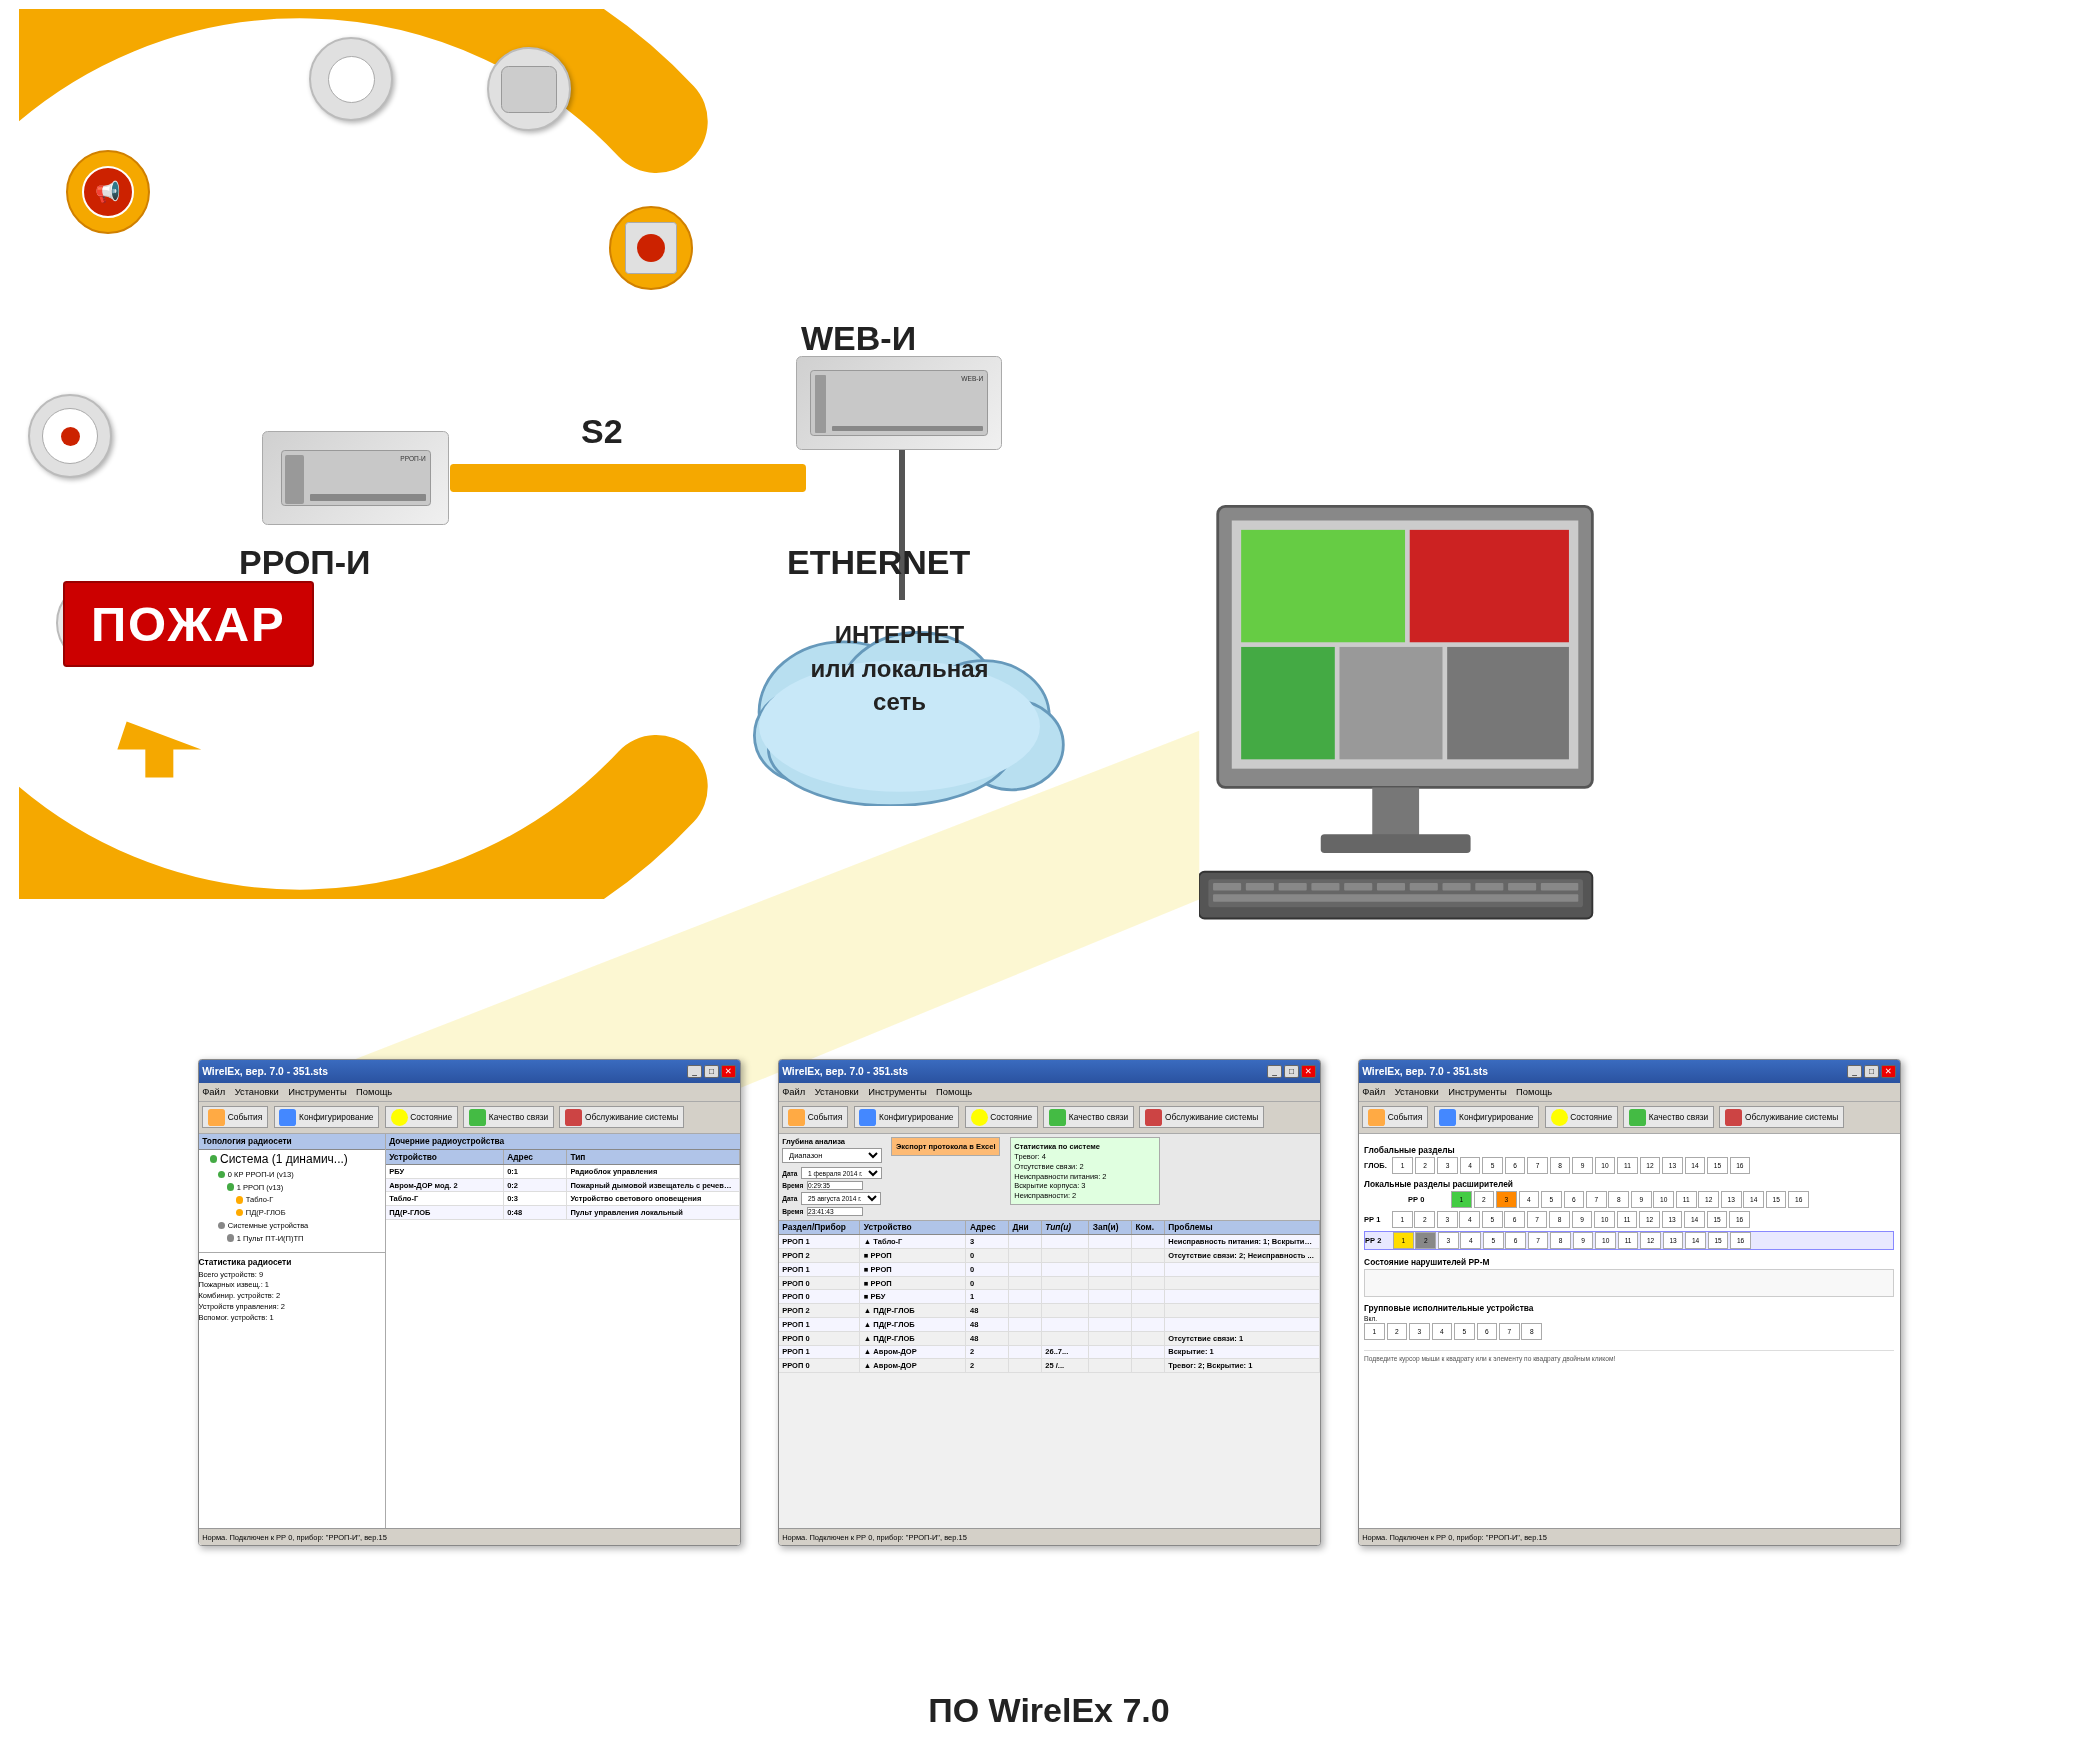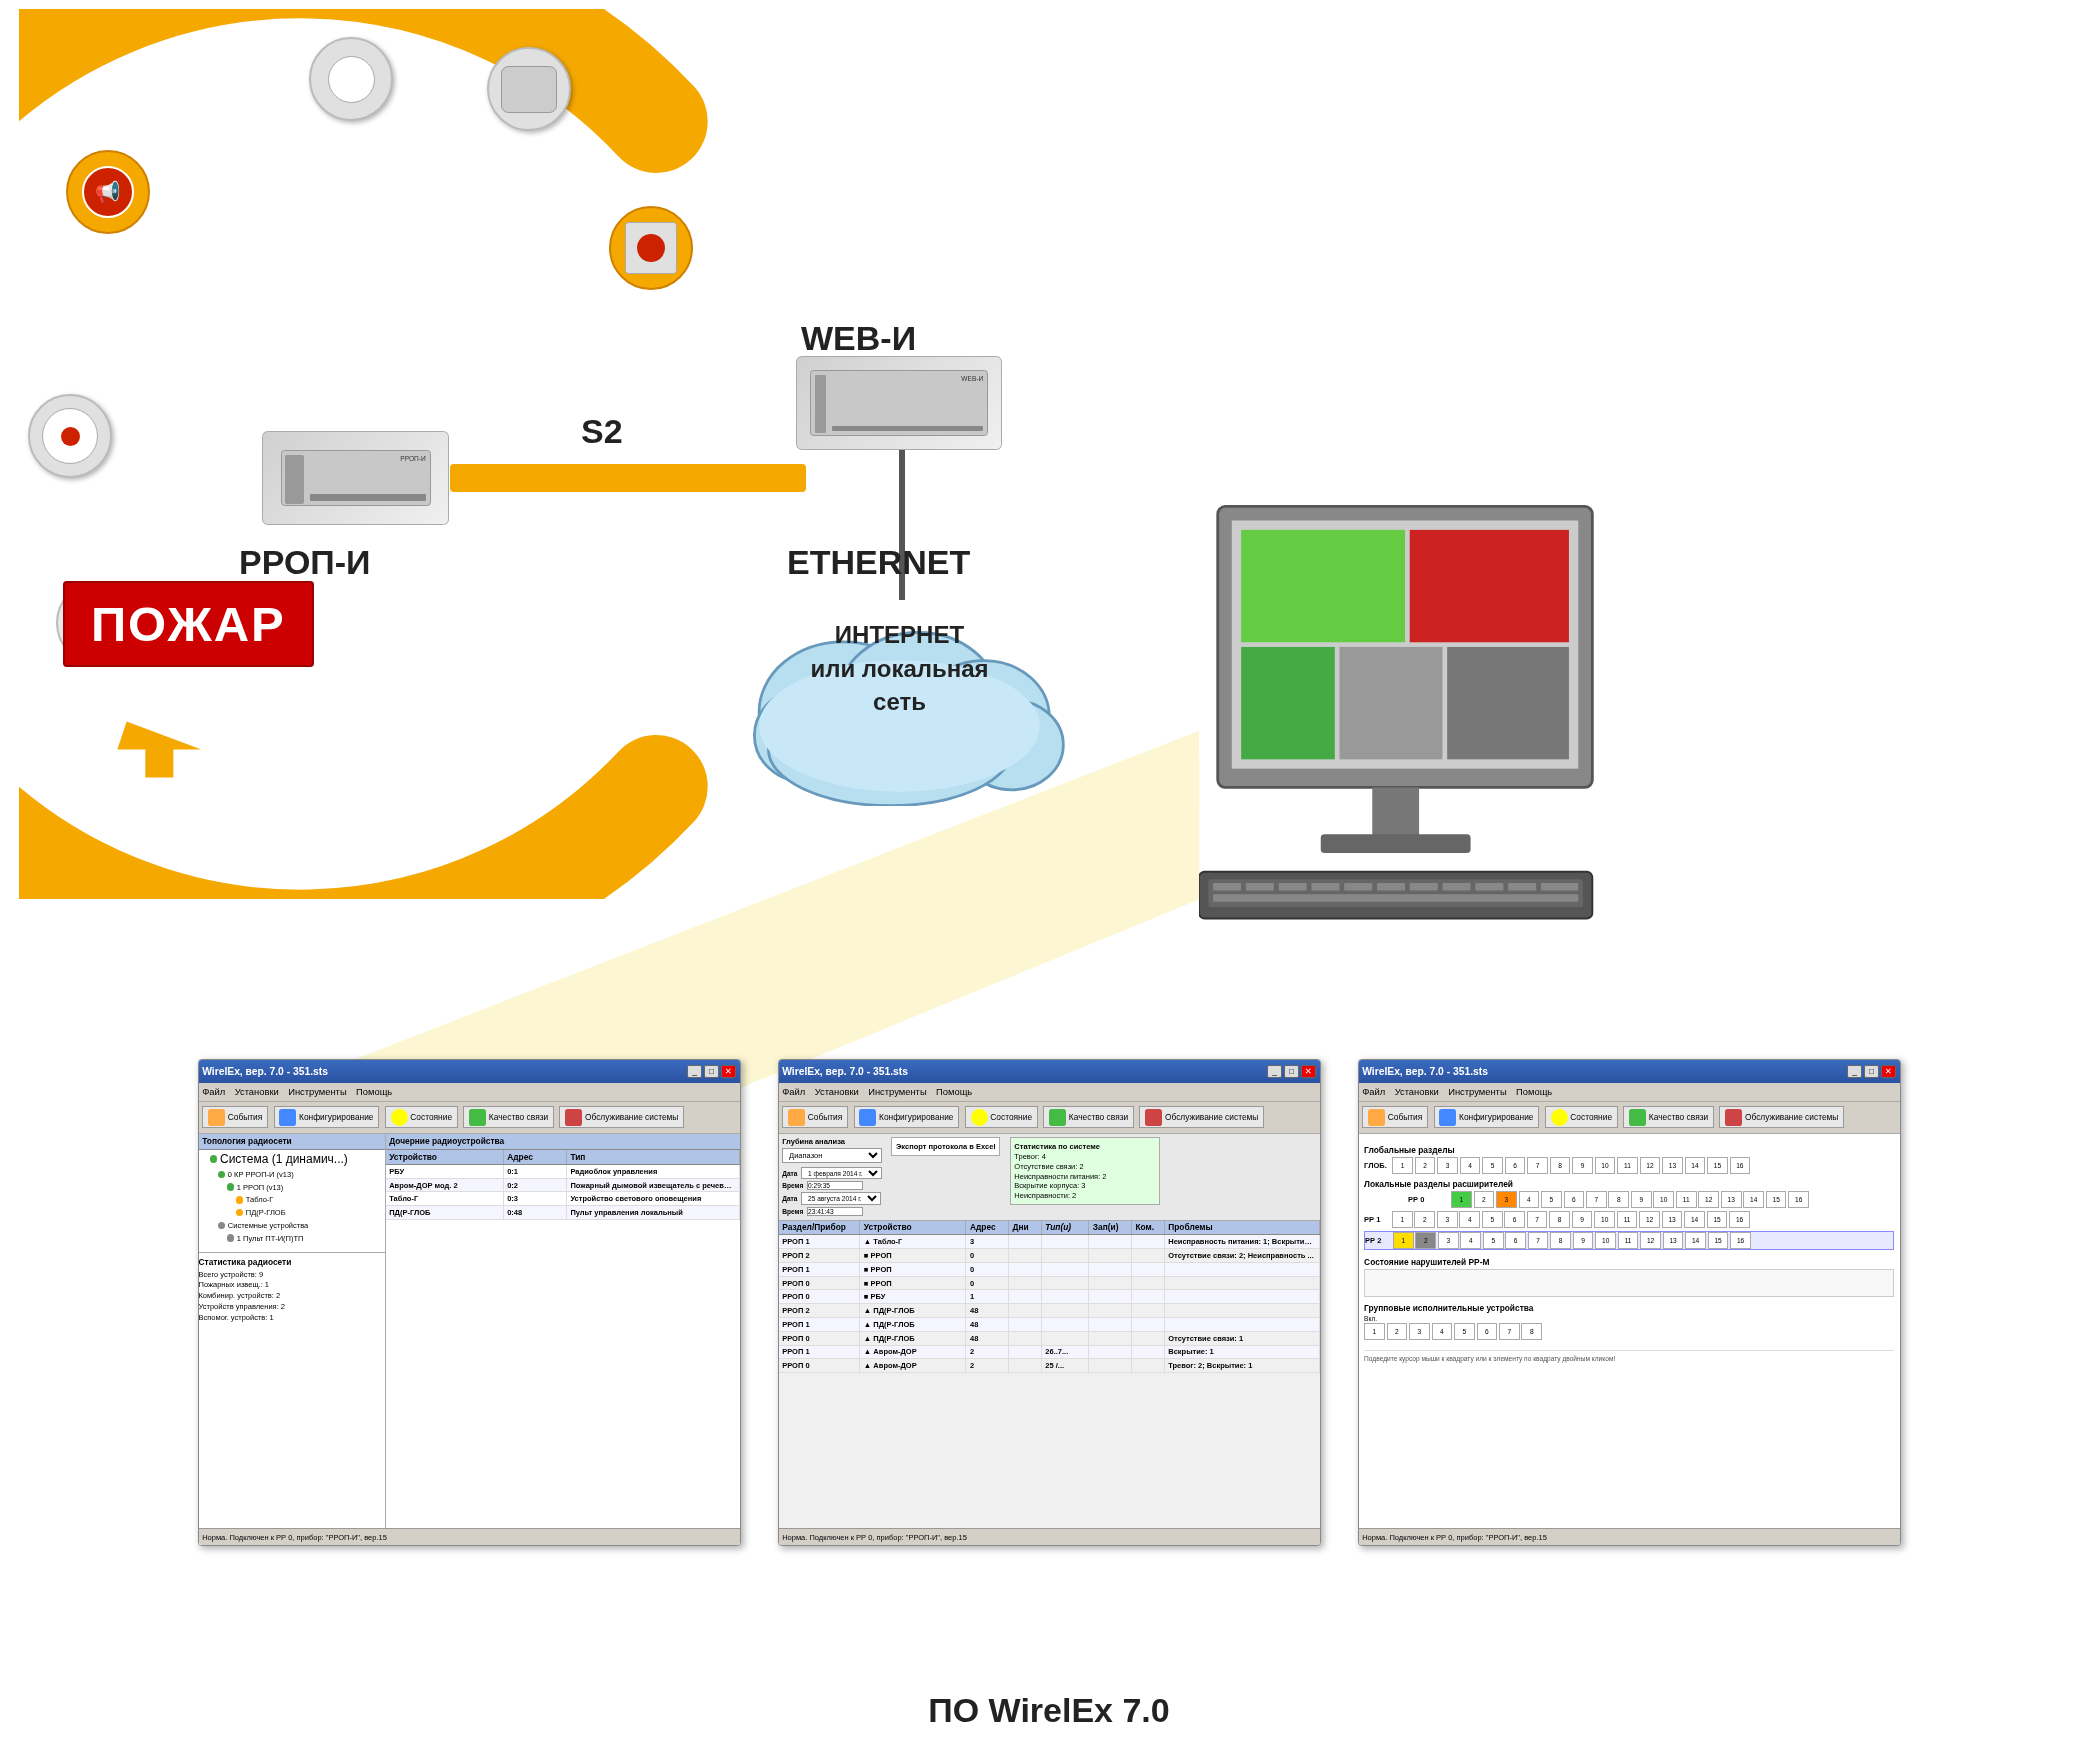--- a/index.html
+++ b/index.html
@@ -632,21 +632,21 @@
             <select class="log-select" style="font-size:6.6px;">
               <option>25 августа 2014 г.</option>
             </select>
           </div>
           <div style="display:flex;gap:3.7px;align-items:center;">
             <span style="font-size:6.6px;font-weight:bold;">Время</span>
             <input type="text" value="23:41:43" style="font-size: 6.6px; width: 56px; border: 0.9px solid rgb(153, 153, 153);">
           </div>
         </div>
         <div style="display:flex;flex-direction:column;gap:1.9px;align-items:flex-start;">
-          <div style="font-size:7.5px;font-weight:bold;background:#ffffff;border:0.9px solid #aaa;padding:3.7px;cursor:pointer;">Экспорт протокола в Excel</div>
+          <div style="font-size:7.5px;font-weight:bold;background:#fdba74;border:0.9px solid #aaa;padding:3.7px;cursor:pointer;">Экспорт протокола в Excel</div>
         </div>
         <div style="display:flex;flex-direction:column;gap:0.9px;background:#e0ffe0;border:0.9px solid #aaa;padding:3.7px;font-size:7.5px;min-width:150px;">
           <div style="font-weight:bold;font-size:7.5px;">Статистика по системе</div>
           <div>Тревог: 4</div>
           <div>Отсутствие связи: 2</div>
           <div>Неисправности питания: 2</div>
           <div>Вскрытие корпуса: 3</div>
           <div>Неисправности: 2</div>
         </div>
       </div>

